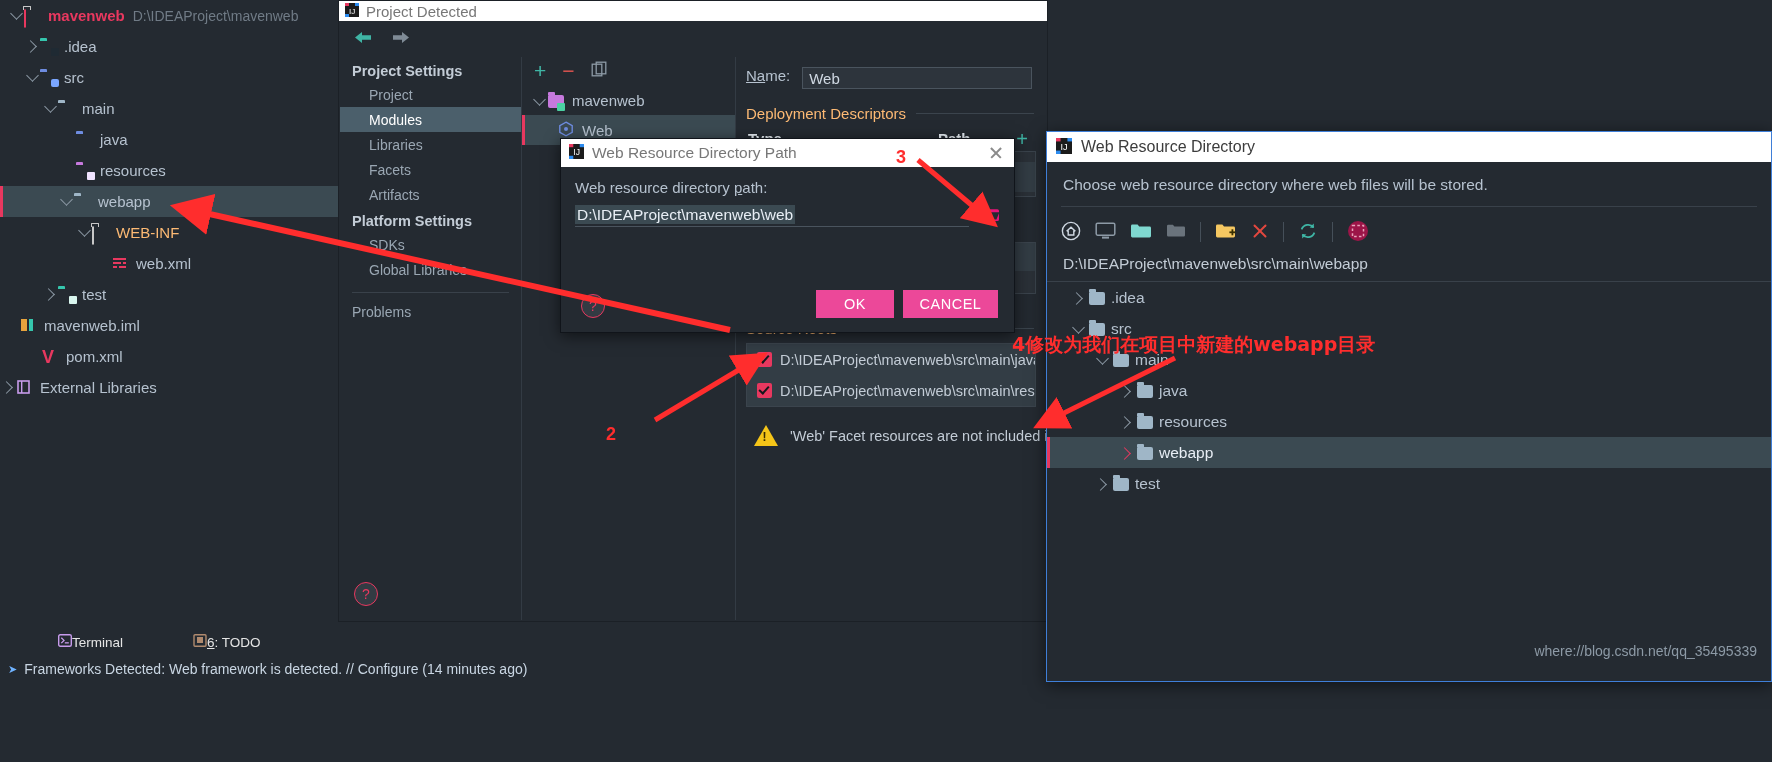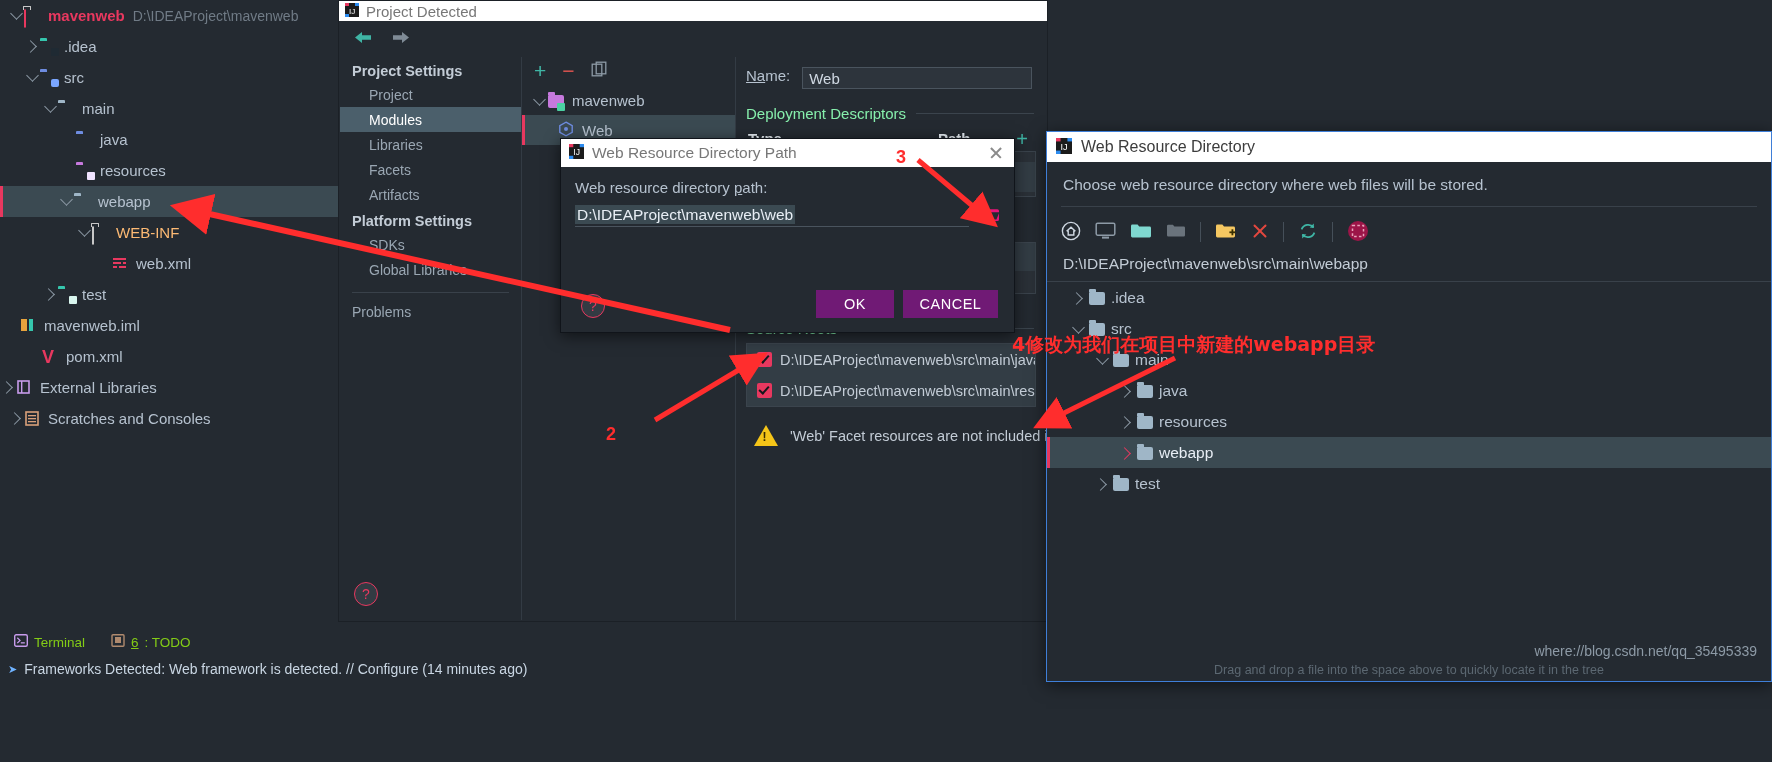--- a/index.html
+++ b/index.html
@@ -24,21 +24,21 @@
   .folder:before{content:"";position:absolute;left:0;top:-3px;width:7px;height:3px;border-radius:1px 1px 0 0;background:inherit;}
   .folder-outline{width:15px;height:12px;border:1.6px solid #c8c8c8;border-radius:1px;position:relative;top:2px;background:transparent;}
   .folder-outline:before{content:"";position:absolute;left:-1.6px;top:-4px;width:6px;height:3px;border:1.6px solid #c8c8c8;border-bottom:none;border-radius:1px 1px 0 0;}
   .fol-javablue{background:#6e8ce0;}
   .fol-teal{background:#35c6ad;}
   .fol-pink{background:#c679dd;}
   .fol-lightblue{background:#9fb6c7;}
   .badge{position:absolute;right:-1px;bottom:-1px;width:8px;height:8px;border-radius:1px;}
   
   #bottom-bar{position:absolute;left:0;top:628px;width:338px;height:28px;display:flex;align-items:center;gap:26px;padding-left:14px;}
-  .bb-item{display:flex;align-items:center;gap:6px;font-size:13.5px;color:#84cc16;}
+  .bb-item{display:flex;align-items:center;font-size:13.5px;color:#e5e5e5;margin-left:44px;}
   #status-line{position:absolute;left:0;top:658px;width:680px;height:22px;display:flex;align-items:center;gap:7px;padding-left:8px;font-size:14px;color:#c9d6e3;}
   
   #project-structure{position:absolute;left:338px;top:0;width:710px;height:622px;background:#242a31;border:1px solid #1b2026;box-sizing:border-box;}
   #ps-titlebar{height:20px;background:#ffffff;display:flex;align-items:center;padding:0 6px;gap:7px;}
   #ps-title{font-size:15px;color:#777;}
   #ps-nav{height:36px;display:flex;align-items:center;gap:18px;padding-left:14px;}
   #ps-sidebar{position:absolute;left:1px;top:56px;width:181px;bottom:1px;background:#242a31;}
   .ps-group{padding:6px 0 3px 12px;font-size:14.5px;font-weight:bold;color:#c3ccd6;}
   .ps-item{height:25px;display:flex;align-items:center;padding-left:29px;font-size:14px;color:#9aa7b3;}
   .ps-item.active{background:#4b5f6b;color:#fff;}
@@ -46,21 +46,21 @@
   #ps-mainpane{position:absolute;left:182px;top:56px;right:1px;bottom:1px;background:#242a31;border-left:1px solid #333b44;}
   #ps-modulelist{position:absolute;left:0;top:0;width:213px;bottom:0;border-right:1px solid #333b44;}
   #ps-mltoolbar{height:28px;display:flex;align-items:center;gap:16px;padding-left:12px;}
   .mrow{height:30px;display:flex;align-items:center;white-space:nowrap;position:relative;font-size:15px;color:#b6c2cf;}
   .mrow.sel{background:#3b4a52;}
   .mrow.sel:before{content:"";position:absolute;left:0;top:0;bottom:0;width:3px;background:#e8385f;}
   #ps-detail{position:absolute;left:214px;top:0;right:0;bottom:0;overflow:hidden;}
   .fieldrow{display:flex;align-items:flex-start;gap:12px;padding:10px 14px 0 10px;}
   .fieldrow .lab{font-size:15px;color:#b6c2cf;}
   .txtinput{flex:1;height:22px;border:1px solid #4a545e;background:#2d343c;color:#cfd8e2;font-size:15px;padding:0 6px;box-sizing:border-box;line-height:22px;}
-  .section-head{display:flex;align-items:center;gap:10px;padding:10px 12px 0 10px;font-size:15px;color:#86efac;white-space:nowrap;}
+  .section-head{display:flex;align-items:center;gap:10px;padding:10px 12px 0 10px;font-size:15px;color:#fdba74;white-space:nowrap;}
   .section-head .rule{flex:1;height:1px;background:#3b444d;}
   .tblhead{display:flex;align-items:center;padding:6px 10px 4px 12px;font-weight:bold;font-size:15px;color:#e6edf3;}
   .listbox{margin:4px 10px 0 10px;border:1px solid #3b444d;background:#2b3138;}
   .listrow{height:26px;display:flex;align-items:center;gap:8px;padding-left:10px;font-size:14.5px;color:#c3ccd6;white-space:nowrap;overflow:hidden;}
   .listrow.shade{background:#333d45;}
   .chk{width:15px;height:15px;background:#e8385f;border-radius:2px;position:relative;flex:none;}
   .chk:after{content:"";position:absolute;left:4px;top:1px;width:4px;height:8px;border:solid #15181c;border-width:0 2.2px 2.2px 0;transform:rotate(42deg);}
   .warnrow{display:flex;align-items:center;gap:12px;padding:18px 10px 0 18px;font-size:14.5px;color:#c3ccd6;white-space:nowrap;}
   .warn-tri{width:0;height:0;border-left:12px solid transparent;border-right:12px solid transparent;border-bottom:21px solid #f5c518;position:relative;flex:none;}
   .warn-tri:after{content:"!";position:absolute;left:-3.5px;top:5px;font-size:12px;font-weight:bold;color:#3a2c00;}
@@ -73,21 +73,21 @@
   .close-x:before,.close-x:after{content:"";position:absolute;left:3px;top:9px;width:14px;height:1.6px;background:#8a8a8a;}
   .close-x:before{transform:rotate(45deg);}
   .close-x:after{transform:rotate(-45deg);}
   #wrdp-body{padding:12px 14px 0 14px;}
   .wl{font-size:15px;color:#b6c2cf;}
   .ul1{text-decoration:underline;}
   #wrdp-pathrow{display:flex;align-items:flex-end;gap:10px;margin-top:9px;}
   #wrdp-pathfield{flex:1;border-bottom:1px solid #4a545e;padding-bottom:2px;}
   .selected-text{background:#3b4a52;color:#e8eef5;font-size:15.5px;padding:1px 2px;}
   .btnbar{position:absolute;left:0;right:0;bottom:0;height:52px;}
-  .dlgbtn{position:absolute;height:28px;background:#701a75;color:#fff;font-size:14.5px;letter-spacing:.5px;display:flex;align-items:center;justify-content:center;}
+  .dlgbtn{position:absolute;height:28px;background:#ec4899;color:#fff;font-size:14.5px;letter-spacing:.5px;display:flex;align-items:center;justify-content:center;}
   
   #wrd-dialog{position:absolute;left:1046px;top:131px;width:726px;height:551px;background:#242a31;border:1px solid #3f7fd8;box-sizing:border-box;box-shadow:0 3px 16px rgba(0,0,0,.55);}
   #wrd-title{height:30px;background:#fff;display:flex;align-items:center;padding:0 9px;gap:9px;}
   #wrd-title .t{font-size:16px;color:#3c3c3c;flex:1;}
   #wrd-subtitle{padding:14px 16px 0 16px;font-size:15.5px;color:#b6c2cf;}
   #wrd-toolbar{margin:12px 14px 0 14px;border-top:1px solid #39414a;padding-top:10px;display:flex;align-items:center;gap:14px;height:30px;}
   .tbsep{width:1px;height:20px;background:#454f59;}
   #wrd-path{padding:8px 16px 0 16px;font-size:15.5px;color:#c3ccd6;}
   #wrd-tree{margin-top:8px;border-top:1px solid #39414a;}
   .wtrow{height:31px;display:flex;align-items:center;white-space:nowrap;position:relative;font-size:15.5px;color:#b6c2cf;}
@@ -198,34 +198,20 @@
       <span class="tw"><span class="chev r" style="position:relative;left:-2px"></span></span>
       <span class="ic">
         <svg width="16" height="15" viewBox="0 0 16 15">
             <rect x="2" y="1" width="11" height="12" fill="none" stroke="#c79bec" stroke-width="1.6"></rect>
             <rect x="5" y="1" width="1.4" height="12" fill="#c79bec"></rect>
           </svg>
       </span>
       <span class="lbl">External Libraries</span>
     </div>
 
-    <div class="tree-row" style="padding-left:8px">
-      <span class="tw"><span class="chev r" style="position:relative;left:-2px"></span></span>
-      <span class="ic">
-        <svg width="16" height="15" viewBox="0 0 16 15">
-            <rect x="2" y="1" width="12" height="13" fill="none" stroke="#d9a07a" stroke-width="1.6"></rect>
-            <g fill="#d9a07a">
-              <rect x="4" y="4" width="8" height="1.3"></rect>
-              <rect x="4" y="7" width="8" height="1.3"></rect>
-              <rect x="4" y="10" width="8" height="1.3"></rect>
-            </g>
-          </svg>
-      </span>
-      <span class="lbl">Scratches and Consoles</span>
-    </div>
   </div>
 
   <div id="bottom-bar">
     <div class="bb-item">
       <span>
         <svg width="14" height="13" viewBox="0 0 14 13">
             <rect x="0.7" y="0.7" width="12.6" height="11.6" rx="1.5" fill="none" stroke="#c79bec" stroke-width="1.4"></rect>
             <path d="M3.3 3.7 L6 6.4 L3.3 9.1" fill="none" stroke="#c79bec" stroke-width="1.3"></path>
             <rect x="6.8" y="8.2" width="4" height="1.3" fill="#c79bec"></rect>
           </svg>
@@ -524,21 +510,20 @@
       <span>webapp</span>
     </div>
     <div class="wtrow" style="padding-left:44px">
       <span style="width:22px;text-align:center;color:#8d9aa6"><span class="chev r" style="display:inline-block;position:relative;left:-2px"></span></span>
       <span style="display:inline-block;width:22px"><span class="folder fol-lightblue" style="display:inline-block"></span></span>
       <span>test</span>
     </div>
   </div>
 
   <div id="wrd-watermark">where://blog.csdn.net/qq_35495339</div>
-  <div id="wrd-hint">Drag and drop a file into the space above to quickly locate it in the tree</div>
 </div>
 
 <svg id="annotations" width="1772" height="762" viewBox="0 0 1772 762">
   <defs>
     <marker id="ah" markerWidth="7" markerHeight="7" refX="1" refY="3.5" orient="auto">
       <polygon points="0 0, 7 3.5, 0 7" fill="#ff2d2d"></polygon>
     </marker>
   </defs>
 
   <line x1="730" y1="330" x2="205" y2="213" stroke="#ff2d2d" stroke-width="6" marker-end="url(#ah)"></line>

